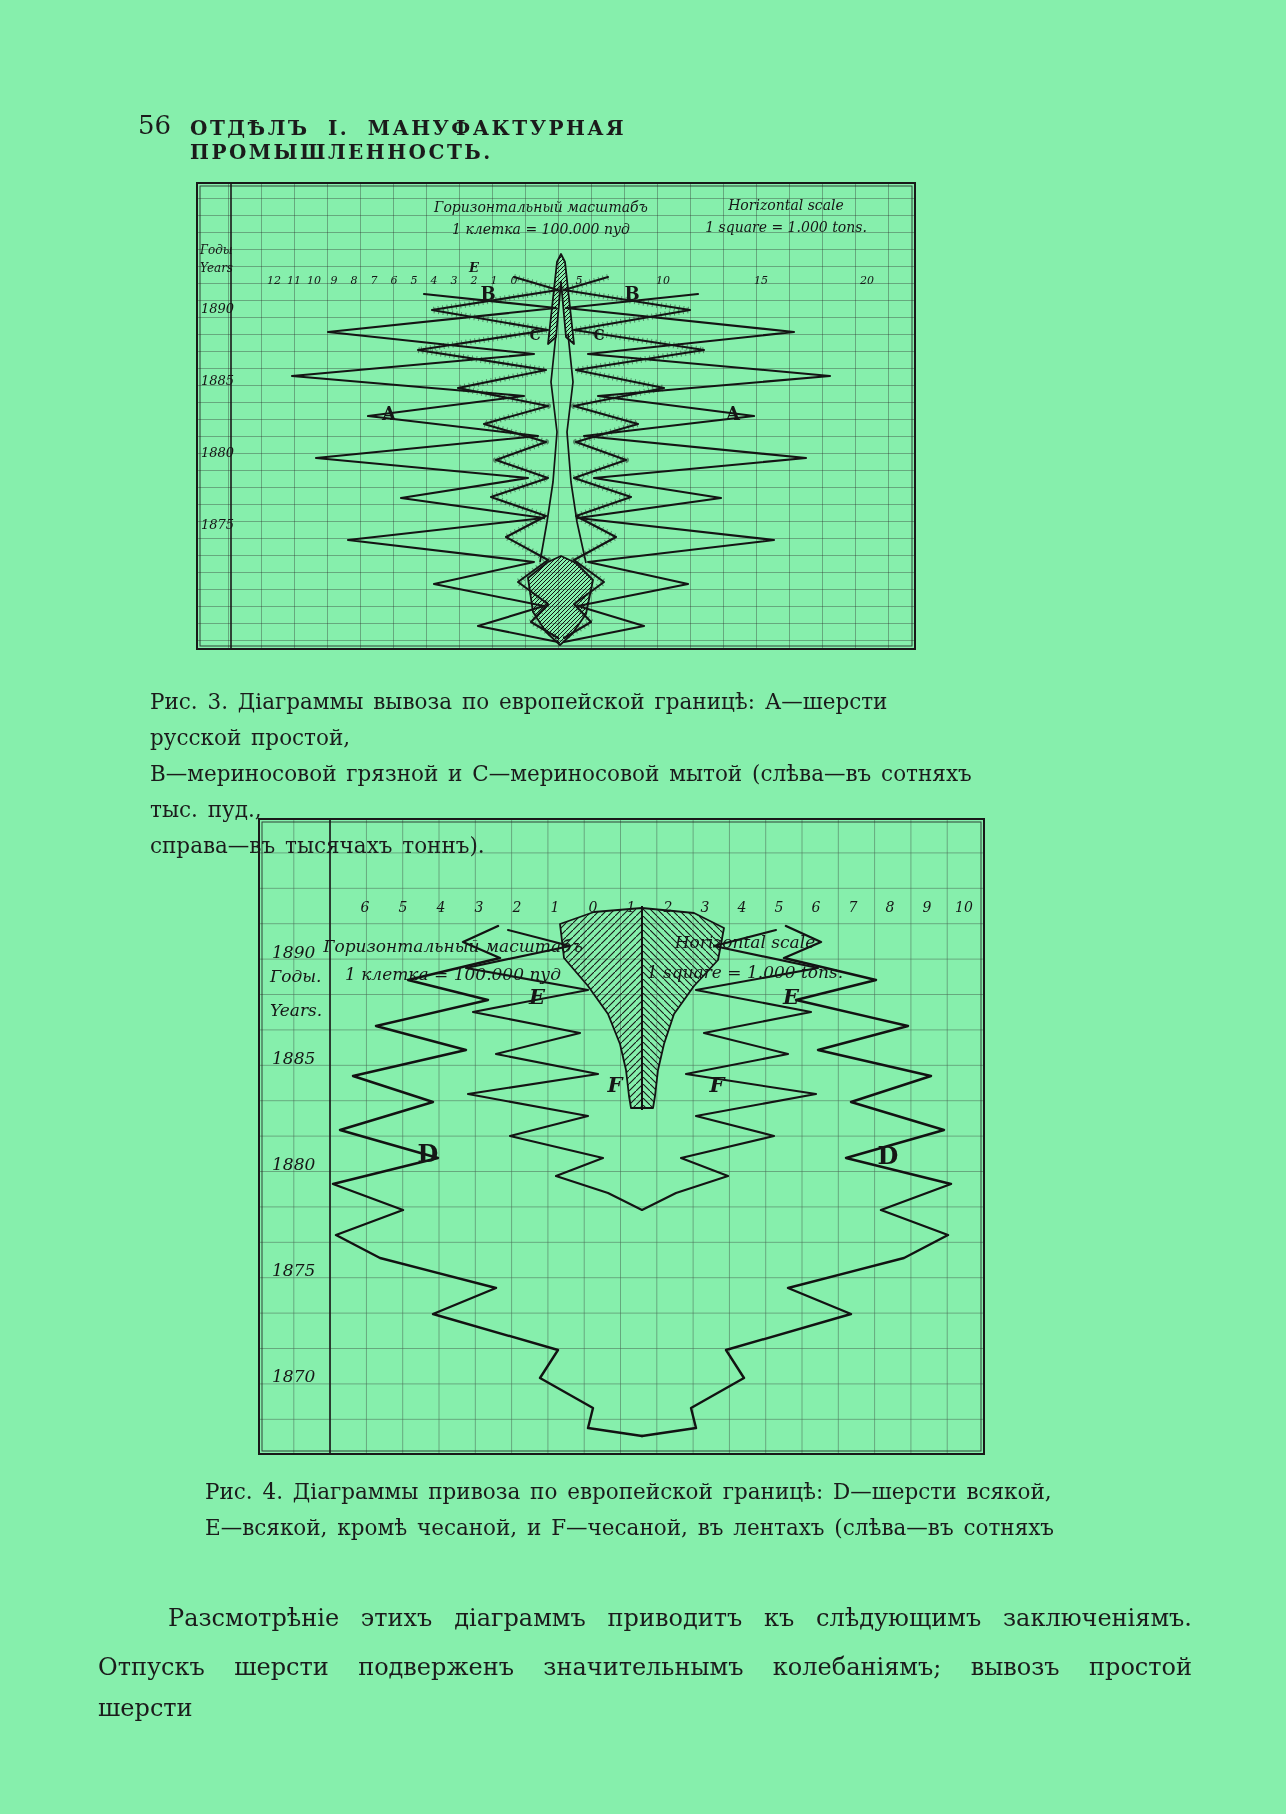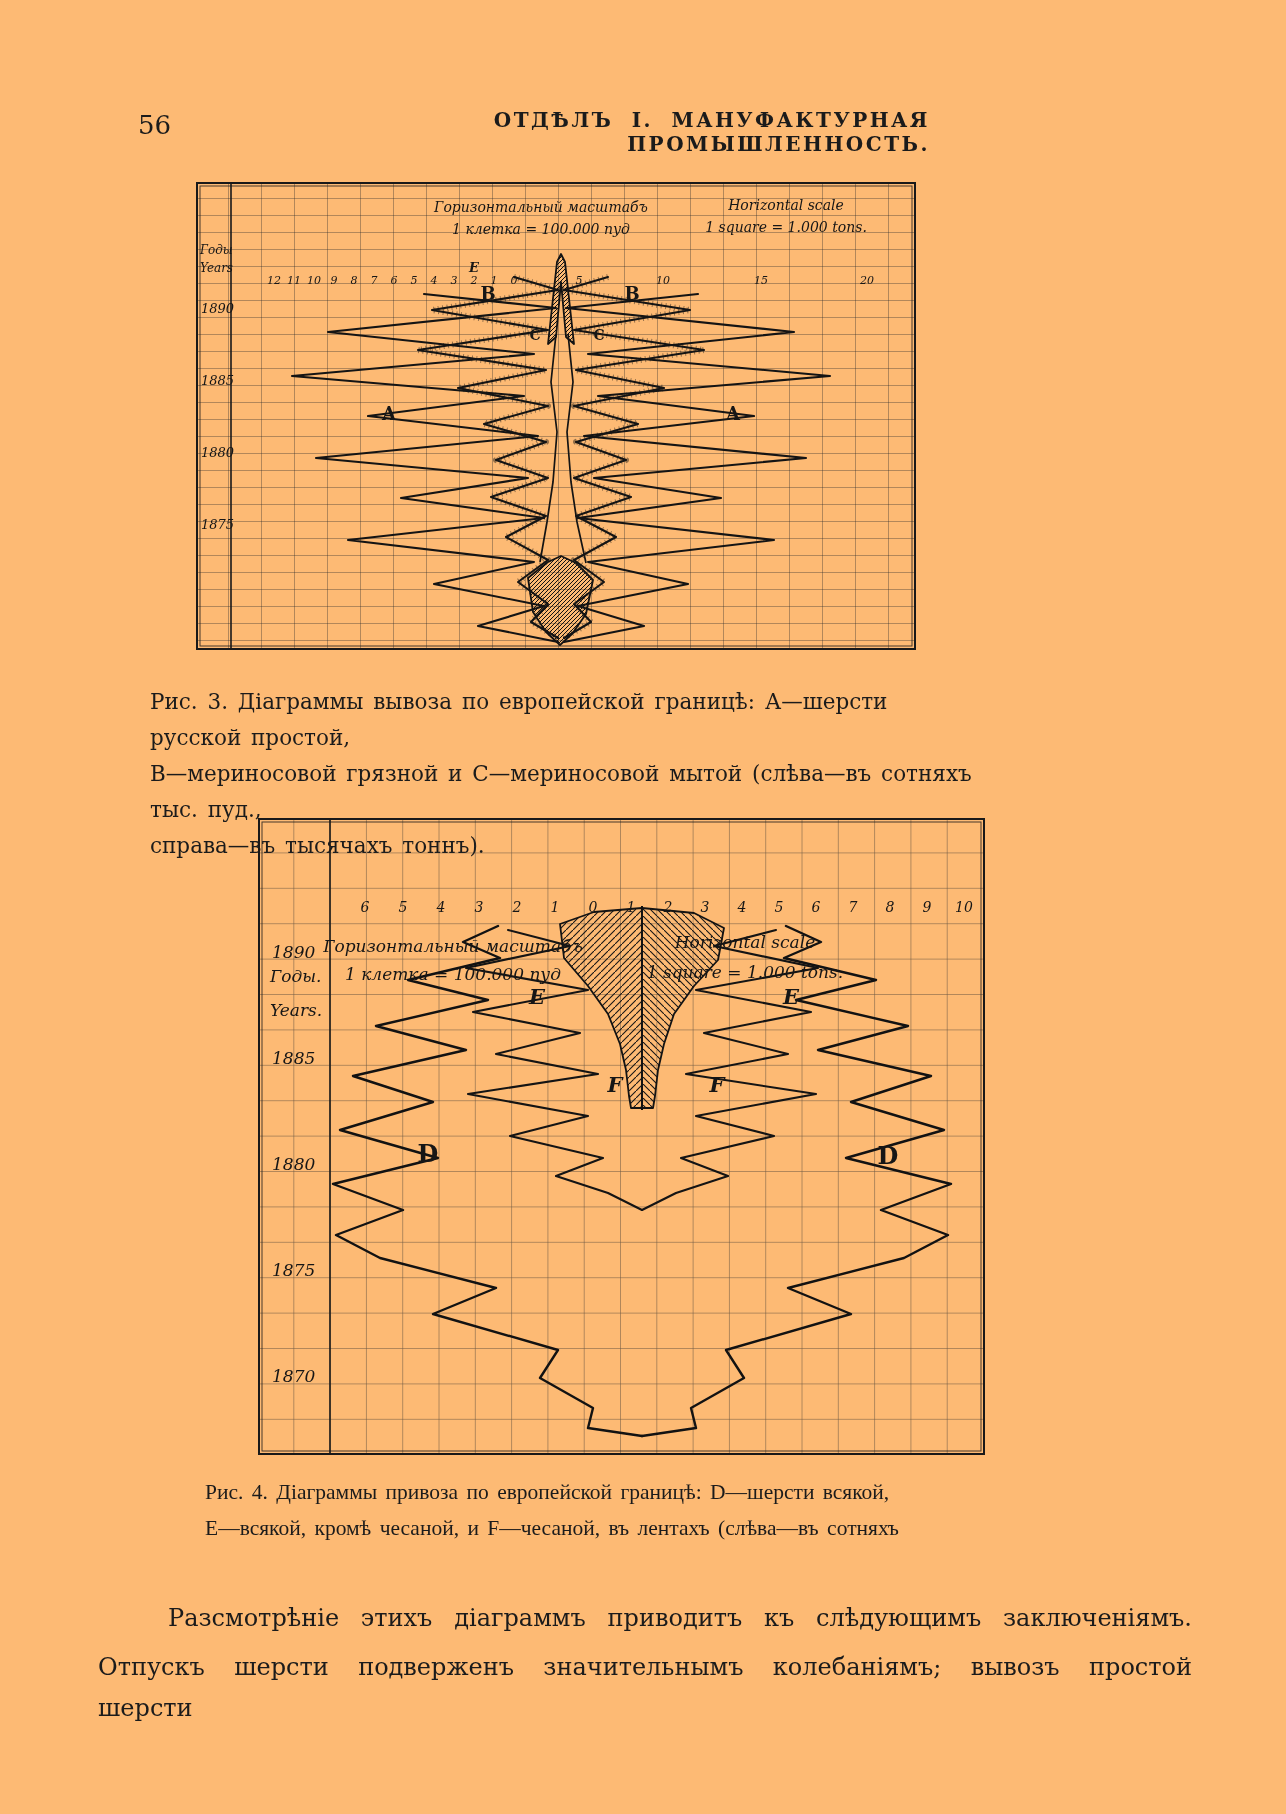--- a/index.html
+++ b/index.html
@@ -1,24 +1,24 @@
 <!DOCTYPE html>
 <html><head>
 <meta charset="utf-8">
 <style>
   html,body{margin:0;padding:0;background:#e8e8e4;}
-  .page{position:relative;width:1286px;height:1814px;background:#fdba74;margin:0 auto;
+  .page{position:relative;width:1286px;height:1814px;background:#86efac;margin:0 auto;
         font-family:"DejaVu Serif","Liberation Serif",serif;color:#1b1b1b;overflow:hidden;}
   .pgnum{position:absolute;left:138px;top:110px;font-size:26px;}
-  .hdr{position:absolute;left:190px;top:108px;width:740px;text-align:right;
+  .hdr{position:absolute;left:190px;top:116px;width:740px;text-align:left;
        font-size:20px;font-weight:bold;letter-spacing:2.5px;word-spacing:9px;}
   .chart{position:absolute;}
   .cap{position:absolute;text-align:left;font-size:21.5px;line-height:36px;word-spacing:3px;}
   .cap3{left:150px;top:684px;width:830px;}
-  .cap4{left:205px;top:1474px;width:880px;font-family:Liberation Serif, serif;}
+  .cap4{left:205px;top:1474px;width:880px;}
   .bodytxt{position:absolute;left:98px;top:1590px;width:1094px;font-size:24px;line-height:41px;}
   .bodytxt .l{text-align:justify;text-align-last:justify;word-spacing:6px;margin-top:8px;}
   .bodytxt .l1{padding-left:70px;}
 
   
   svg text{fill:#161616;}
   text.colhdr{font:italic 12px "DejaVu Serif",serif;}
   text.colhdr2{font:italic 17px "DejaVu Serif",serif;}
   text.hw{font:italic 14px "DejaVu Serif",serif;text-anchor:middle;}
   text.hw2{font:italic 17px "DejaVu Serif",serif;text-anchor:middle;}

